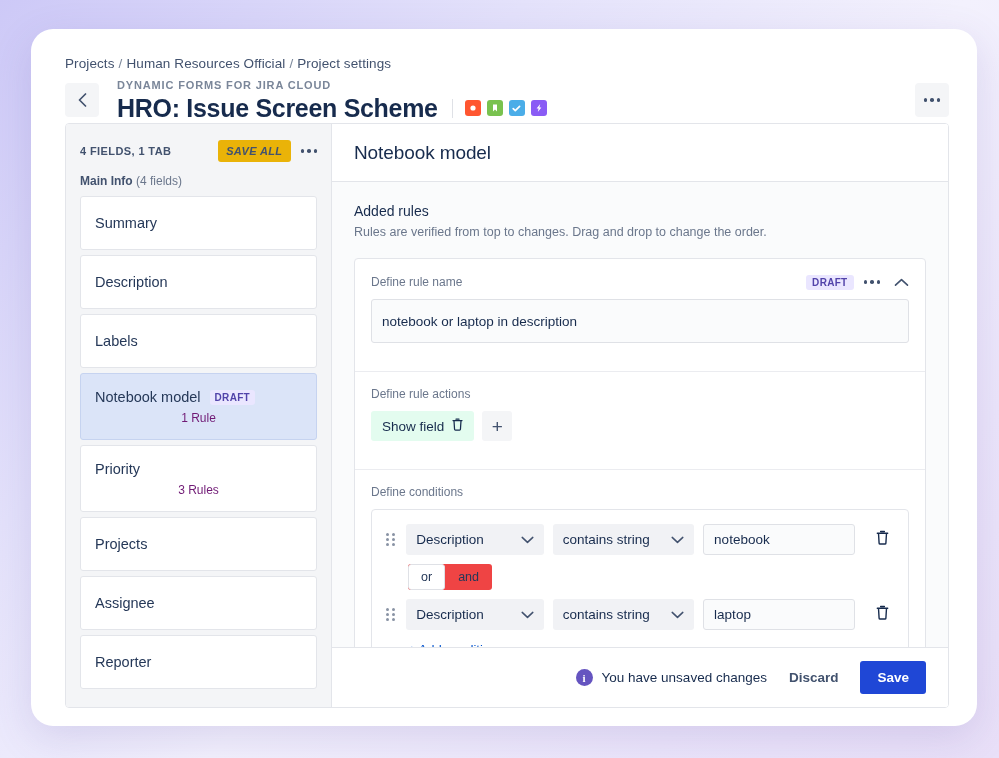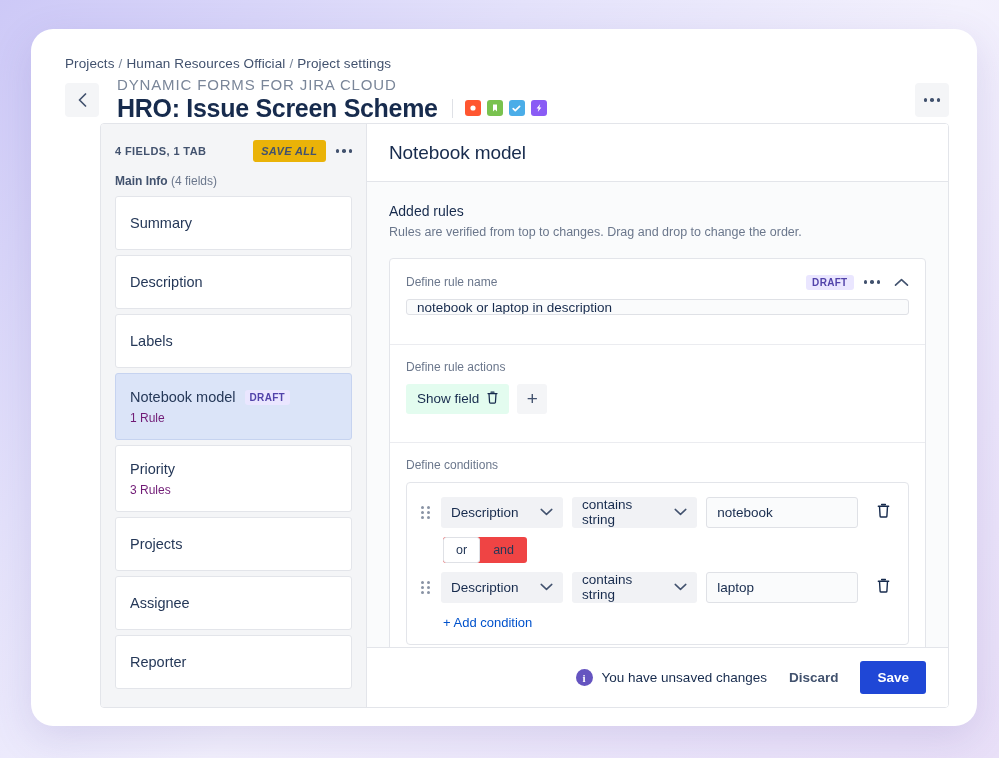--- a/index.html
+++ b/index.html
@@ -63,22 +63,22 @@
     justify-content: center;
   }
   .back-btn svg { display: block; }
 
   .title-block {
     position: absolute;
     left: 52px;
     top: -3px;
   }
   .eyebrow {
-    font-size: 15px;
-    font-weight: normal;
+    font-size: 11px;
+    font-weight: bold;
     letter-spacing: 0.85px;
     color: #7a8699;
     text-transform: uppercase;
     line-height: 14px;
   }
   .title-row {
     display: flex;
     align-items: center;
     gap: 0;
     margin-top: 1px;
@@ -133,21 +133,20 @@
     position: absolute;
     left: 34px;
     top: 94px;
     right: 28px;
     bottom: 18px;
     border: 1px solid #e3e5ea;
     border-radius: 4px;
     display: flex;
     overflow: hidden;
     background: #ffffff;
-    margin-left: 35px;
   }
 
   
   .sidebar {
     width: 266px;
     flex: 0 0 266px;
     background: #f4f5f7;
     border-right: 1px solid #e3e5ea;
     display: flex;
     flex-direction: column;
@@ -200,20 +199,21 @@
     font-size: 12px;
     color: #42526e;
     padding: 2px 14px 8px 14px;
   }
   .sb-group b { font-weight: bold; color: #42526e; }
   .sb-group span { color: #6b778c; font-weight: normal; }
 
   .sb-list {
     padding: 0 14px 14px 14px;
     overflow: hidden;
+    text-align: center;
   }
   .sb-item {
     background: #ffffff;
     border: 1px solid #e3e5ea;
     border-radius: 3px;
     margin-bottom: 5px;
     padding: 13px 14px;
     min-height: 54px;
     display: flex;
     flex-direction: column;
@@ -338,21 +338,21 @@
     height: 3.5px;
     border-radius: 50%;
     background: #42526e;
     display: block;
   }
   .chev-up { cursor: pointer; display: flex; align-items: center; }
 
   .text-input {
     width: 100%;
     margin-top: 8px;
-    height: 16px;
+    height: 44px;
     border: 1px solid #dfe1e6;
     border-radius: 3px;
     background: #fafbfc;
     padding: 0 10px;
     font-size: 13.5px;
     color: #172b4d;
     font-family: inherit;
     outline: none;
   }
 

